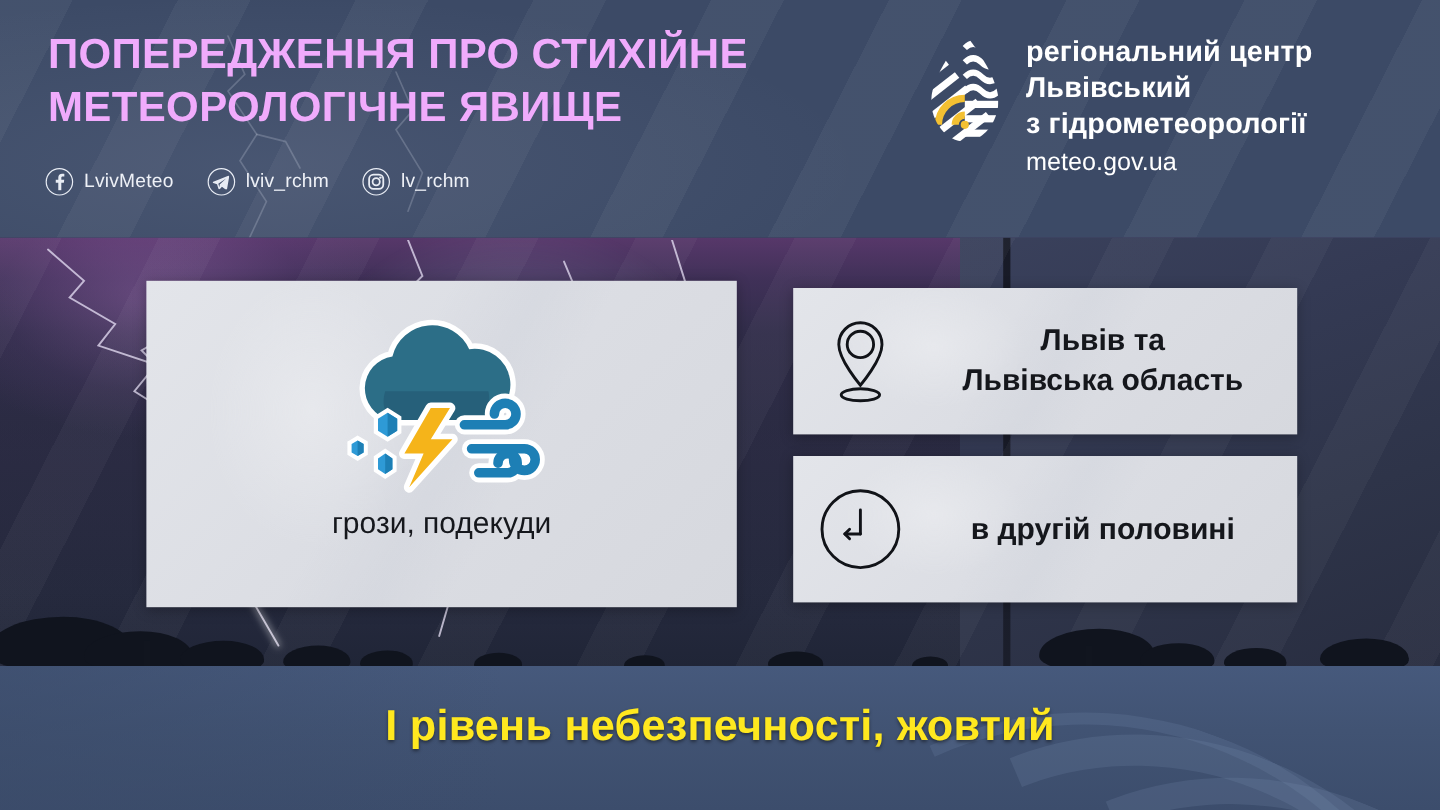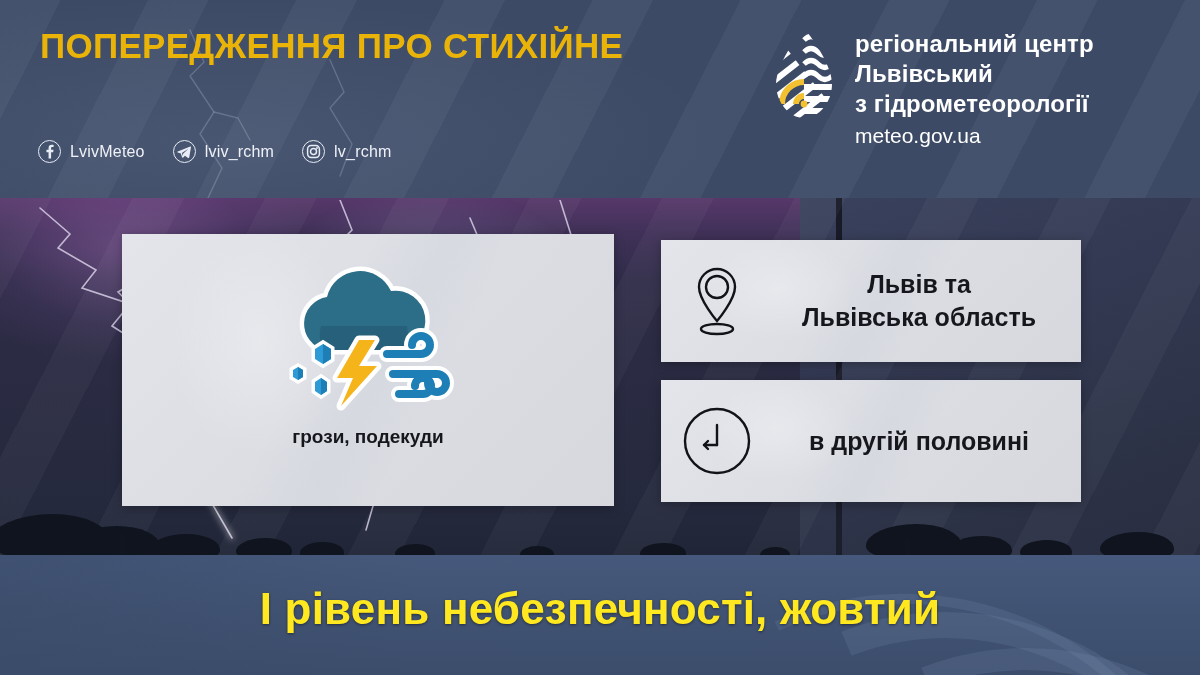--- a/index.html
+++ b/index.html
@@ -78,21 +78,21 @@
   .band-arc.a2 { left:760px; top:96px; width:560px; height:520px; transform:rotate(22deg); border-width:22px; }
   .band-arc.a3 { left:600px; top:40px; width:620px; height:600px; transform:rotate(20deg); border-width:10px; border-top-color:rgba(150,172,206,.13); }
   .band-tint-left {
     position:absolute; left:0; top:0; width:420px; height:120px;
     background:linear-gradient(90deg, rgba(58,74,104,.55), rgba(58,74,104,0));
   }
 
   .warn-text {
     position:absolute; left:0; top:584px; width:1200px;
     text-align:center;
-    font-size:44px; font-weight:bold;
+    font-size:36px; font-weight:bold;
     color:#ffe81f;
     letter-spacing:.2px;
     text-shadow:0 1px 3px rgba(0,0,0,.45);
   }
 
   
   .header {
     position:absolute; left:0; top:0; width:1200px; height:198px;
     background:#3c4a66;
     overflow:hidden;
@@ -102,21 +102,21 @@
     background:repeating-linear-gradient(117deg,
       rgba(255,255,255,.045) 0px, rgba(255,255,255,.045) 54px,
       rgba(255,255,255,0) 54px, rgba(255,255,255,0) 132px);
   }
   .header-vign {
     position:absolute; inset:0;
     background:radial-gradient(ellipse 70% 120% at 18% 70%, rgba(180,190,215,.10), rgba(0,0,0,0) 60%);
   }
   .title {
     position:absolute; left:40px; top:24px; width:700px;
-    color:#eab308; font-weight:bold;
+    color:#f0abfc; font-weight:bold;
     font-size:35px; line-height:44px;
     letter-spacing:.3px;
   }
   .socials {
     position:absolute; left:38px; top:140px;
     display:flex; align-items:center; gap:0px;
     color:#eef1f7;
   }
   .soc { display:flex; align-items:center; gap:9px; margin-right:28px; }
   .soc-ic {
@@ -143,21 +143,21 @@
   .card-loc  { left:661px; top:240px; width:420px; height:122px; }
   .card-time { left:661px; top:380px; width:420px; height:122px;padding-left:13px; }
 
   .card-main-inner {
     position:absolute; inset:0;
     display:flex; flex-direction:column; align-items:center; justify-content:flex-start;
     padding-top:20px;
   }
   .phen-text {
     text-align:center; color:#15171c;
-    font-size:19px; font-weight:bold; line-height:33px;
+    font-size:25px; font-weight:normal; line-height:33px;
     margin-top:6px;
   }
 
   .info-row { position:absolute; inset:0; display:flex; align-items:center; }
   .info-ic { width:112px; display:flex; align-items:center; justify-content:center; flex:0 0 auto; }
   .info-text {
     flex:1 1 auto; text-align:center; padding-right:16px;
     color:#15171c; font-size:25px; font-weight:bold; line-height:33px;
   }
 
@@ -238,20 +238,21 @@
       <g fill="none" stroke="#dfe4f2" stroke-opacity=".22" stroke-width="1.4" stroke-linecap="round">
         <path d="M60 30 L74 62 L60 76 L84 112 L70 134 L92 168 L78 198"></path>
         <path d="M84 112 L108 118 L120 140"></path>
         <path d="M200 60 L214 92 L200 108 L222 144 L210 176"></path>
       </g>
     </svg>
     <div class="header-stripes"></div>
 
     <div class="title">
       <div>ПОПЕРЕДЖЕННЯ ПРО СТИХІЙНЕ</div>
+      <div>МЕТЕОРОЛОГІЧНЕ ЯВИЩЕ</div>
     </div>
 
     <div class="socials">
 
       <div class="soc">
         <span class="soc-ic">
           <svg width="11" height="15" viewBox="0 0 11 15">
             <path d="M7.1 14.6V8.3h2.1l.32-2.45H7.1V4.28c0-.71.2-1.19 1.21-1.19h1.3V.9C9.38.86 8.61.78 7.72.78 5.85.78 4.57 1.92 4.57 4.02v1.83H2.46V8.3h2.11v6.3H7.1z" fill="#e8ecf4"></path>
           </svg>
         </span>

